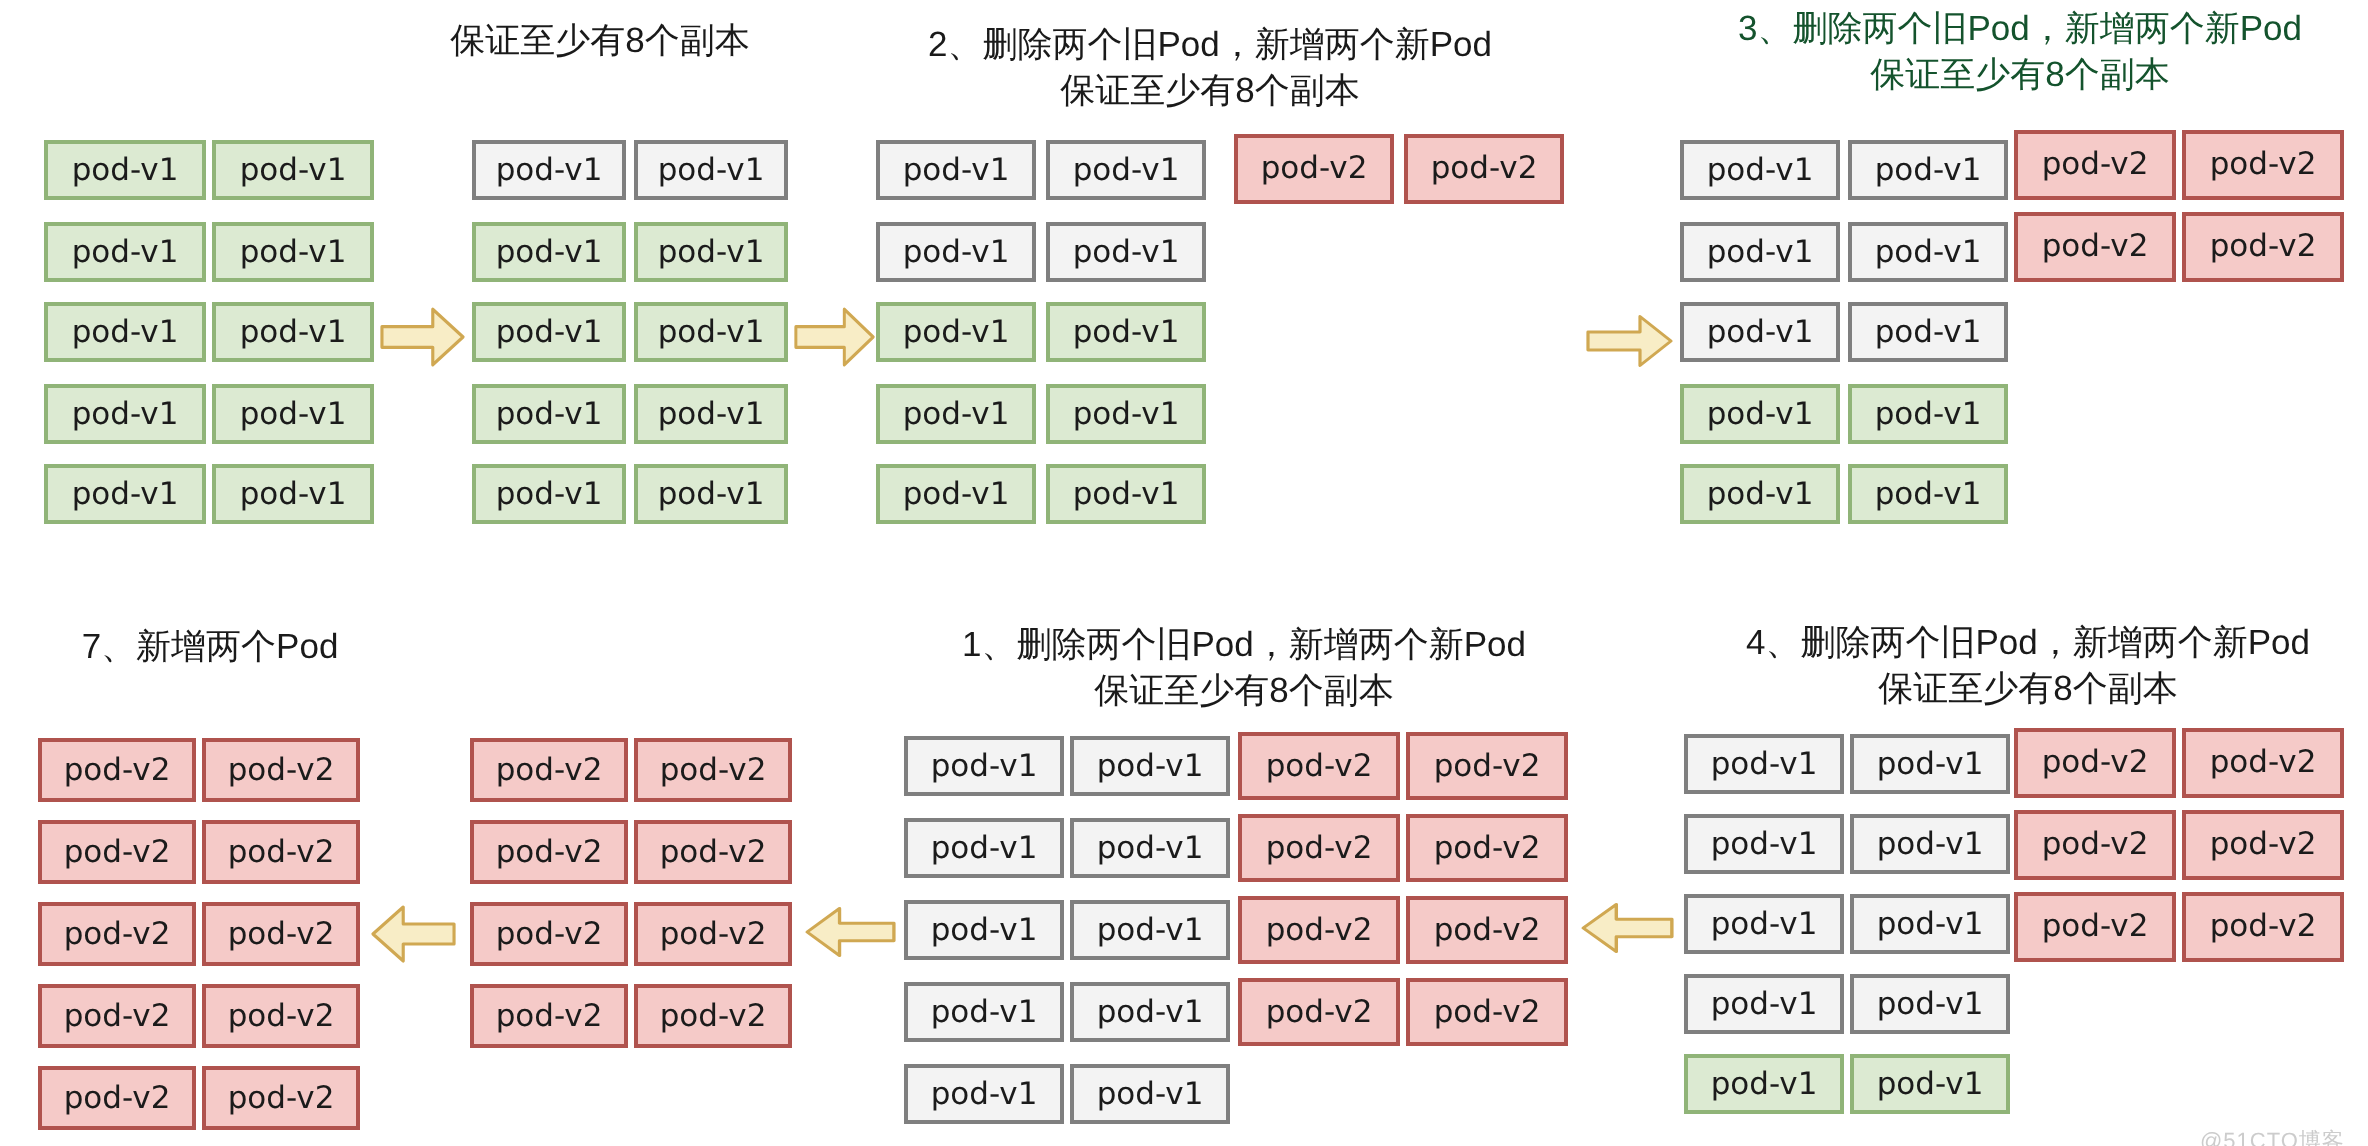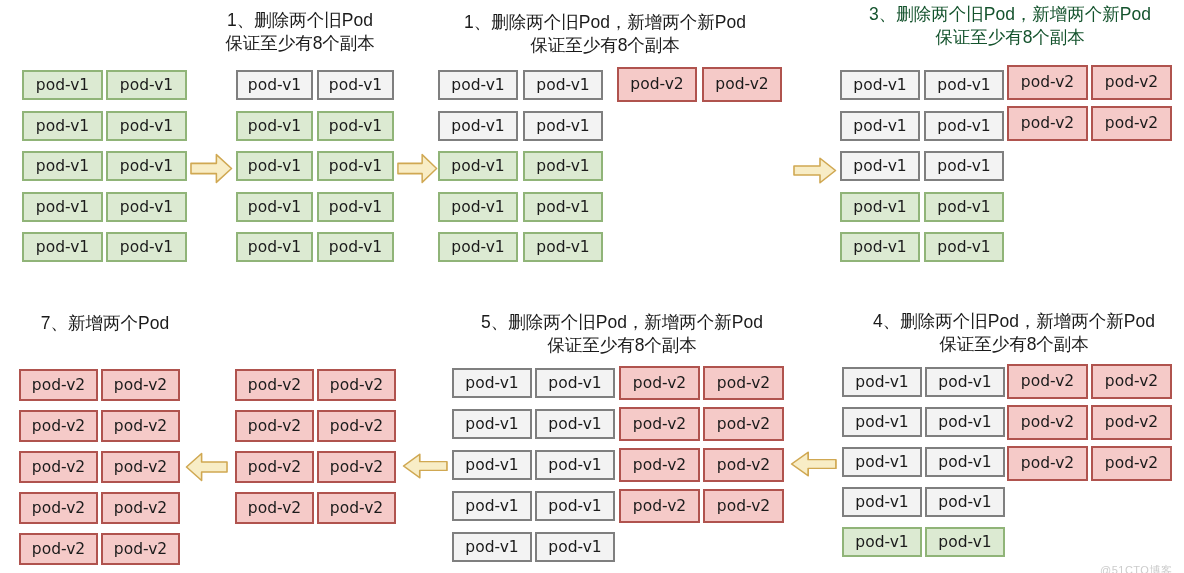--- a/index.html
+++ b/index.html
@@ -45,37 +45,36 @@
     letter-spacing: 0.5px;
     color: #cccccc;
   }
 </style>
 </head>
 <body>
 
 <div class="canvas" style="background: rgb(255, 255, 255);">
 
   <div class="step-title" style="left: 300px; top: 9px; color: rgb(26, 26, 26);">
-    <div>1、删除两个旧Pod</div>
     <div>保证至少有8个副本</div>
   </div>
   <div class="step-title" style="left: 605px; top: 11px; color: rgb(26, 26, 26);">
-    <div>1、删除两个旧Pod，新增两个新Pod</div>
+    <div>2、删除两个旧Pod，新增两个新Pod</div>
     <div>保证至少有8个副本</div>
   </div>
   <div class="step-title" style="left: 1010px; top: 3px; color: #14532d;">
     <div>3、删除两个旧Pod，新增两个新Pod</div>
     <div>保证至少有8个副本</div>
   </div>
   <div class="step-title" style="left: 1014px; top: 310px; color: rgb(26, 26, 26);">
     <div>4、删除两个旧Pod，新增两个新Pod</div>
     <div>保证至少有8个副本</div>
   </div>
   <div class="step-title" style="left: 622px; top: 311px; color: rgb(26, 26, 26);">
-    <div>5、删除两个旧Pod，新增两个新Pod</div>
+    <div>1、删除两个旧Pod，新增两个新Pod</div>
     <div>保证至少有8个副本</div>
   </div>
   <div class="step-title" style="left: 105px; top: 312px; color: rgb(26, 26, 26);">
     <div>7、新增两个Pod</div>
   </div>
 
   <div class="pod-grid" style="left: 22px; top: 70px; grid-template-columns: repeat(2, 81px); gap: 10.5px 3px;">
       <div class="pod" style="height: 30px; line-height: 26px; background: rgb(220, 234, 210); border-color: rgb(144, 180, 120);">pod-v1</div>
       <div class="pod" style="height: 30px; line-height: 26px; background: rgb(220, 234, 210); border-color: rgb(144, 180, 120);">pod-v1</div>
       <div class="pod" style="height: 30px; line-height: 26px; background: rgb(220, 234, 210); border-color: rgb(144, 180, 120);">pod-v1</div>

